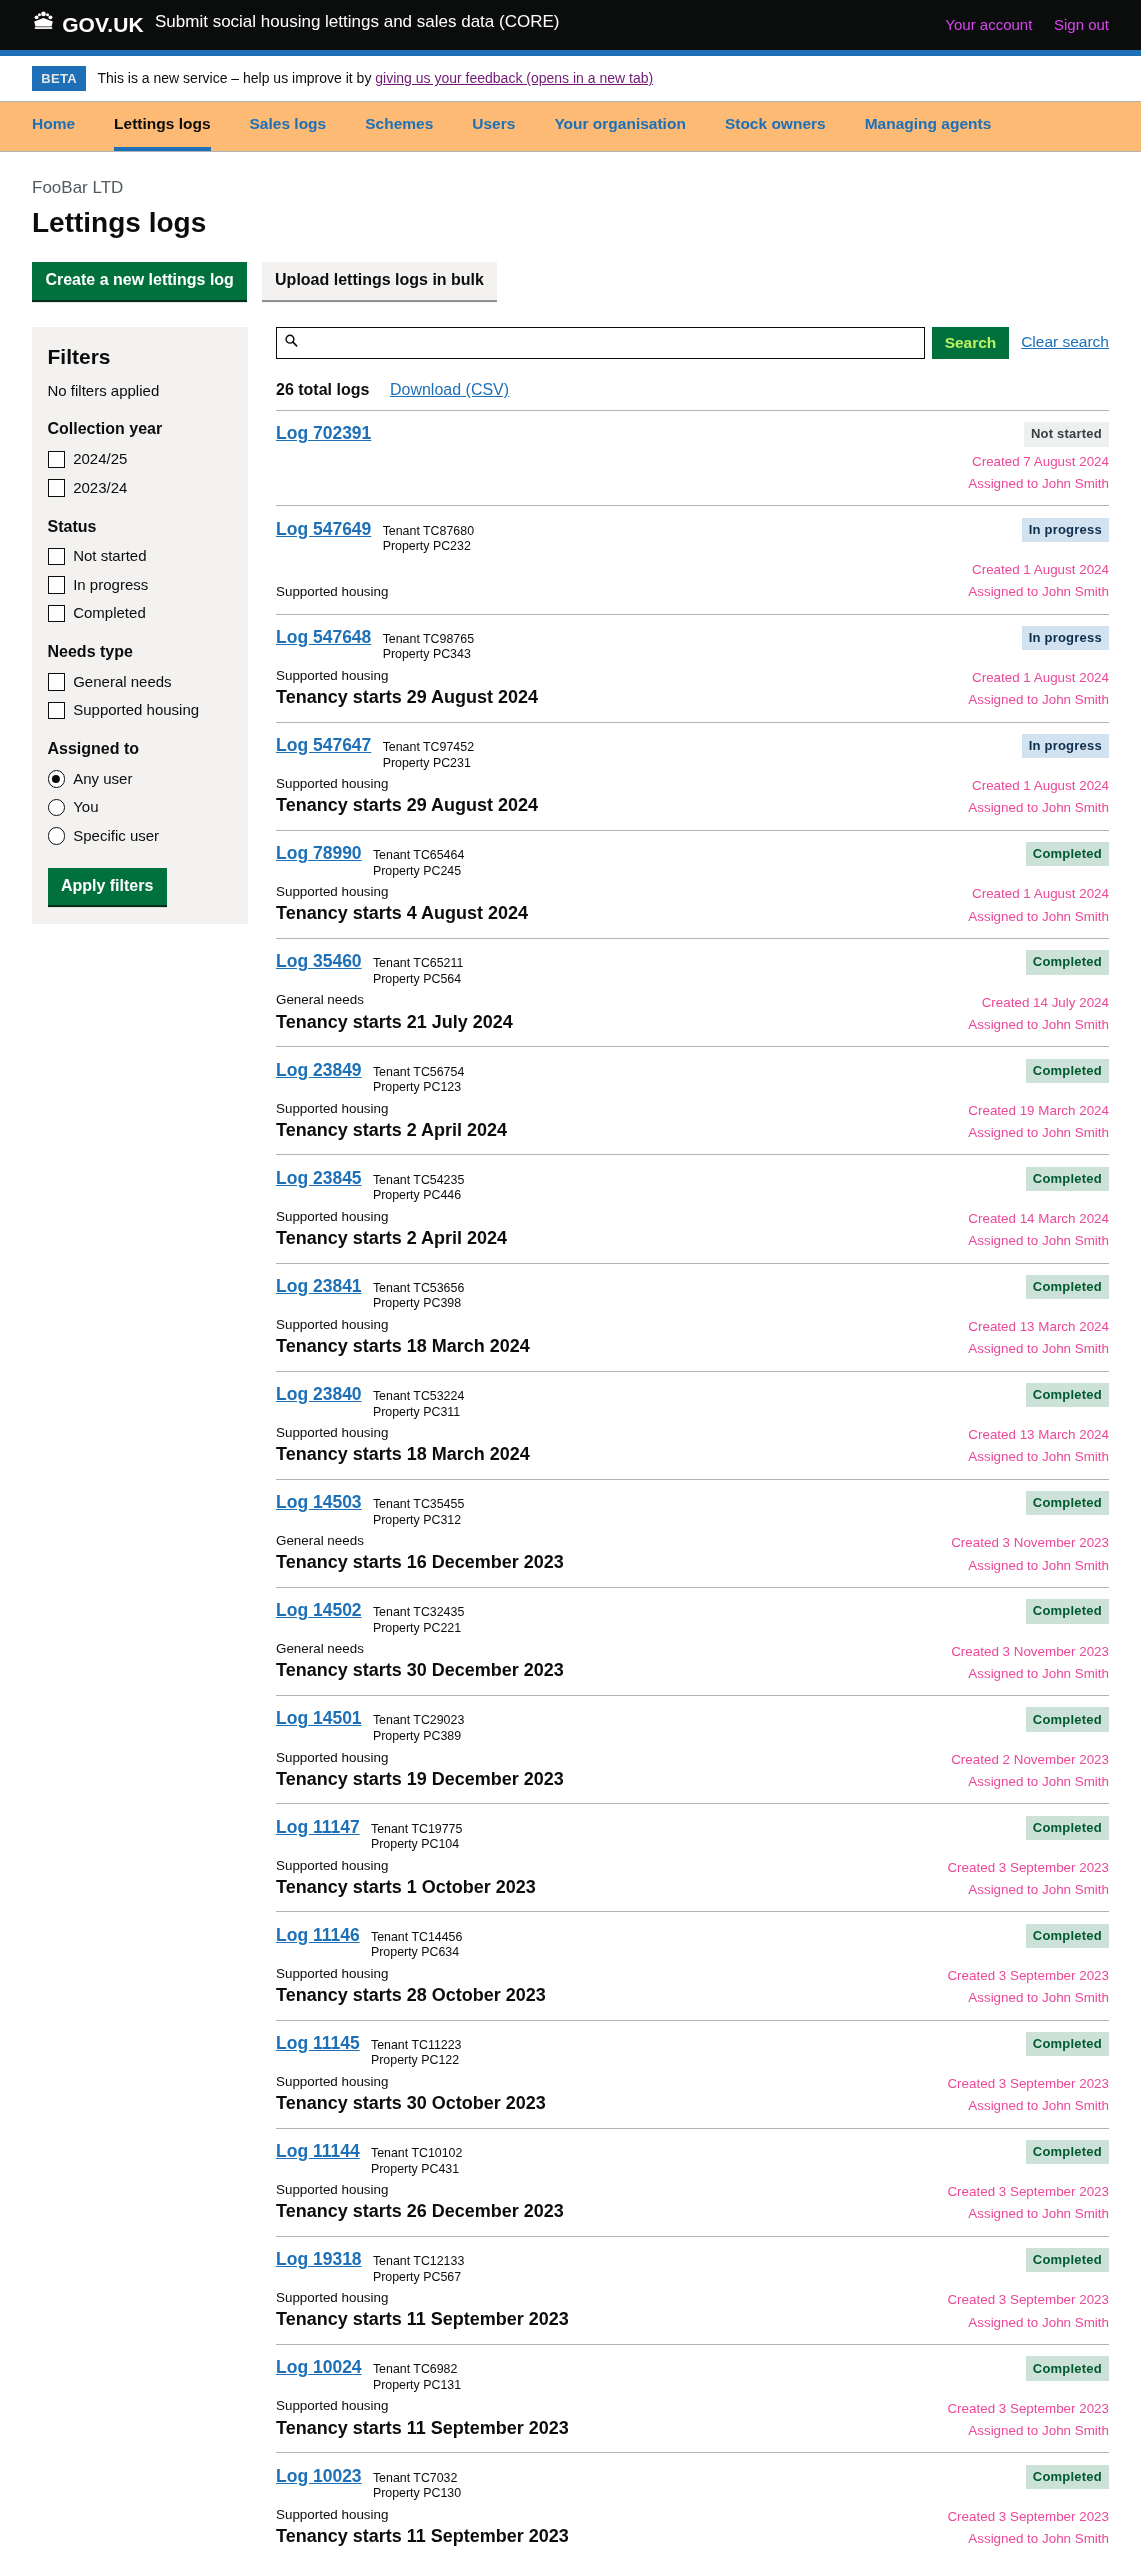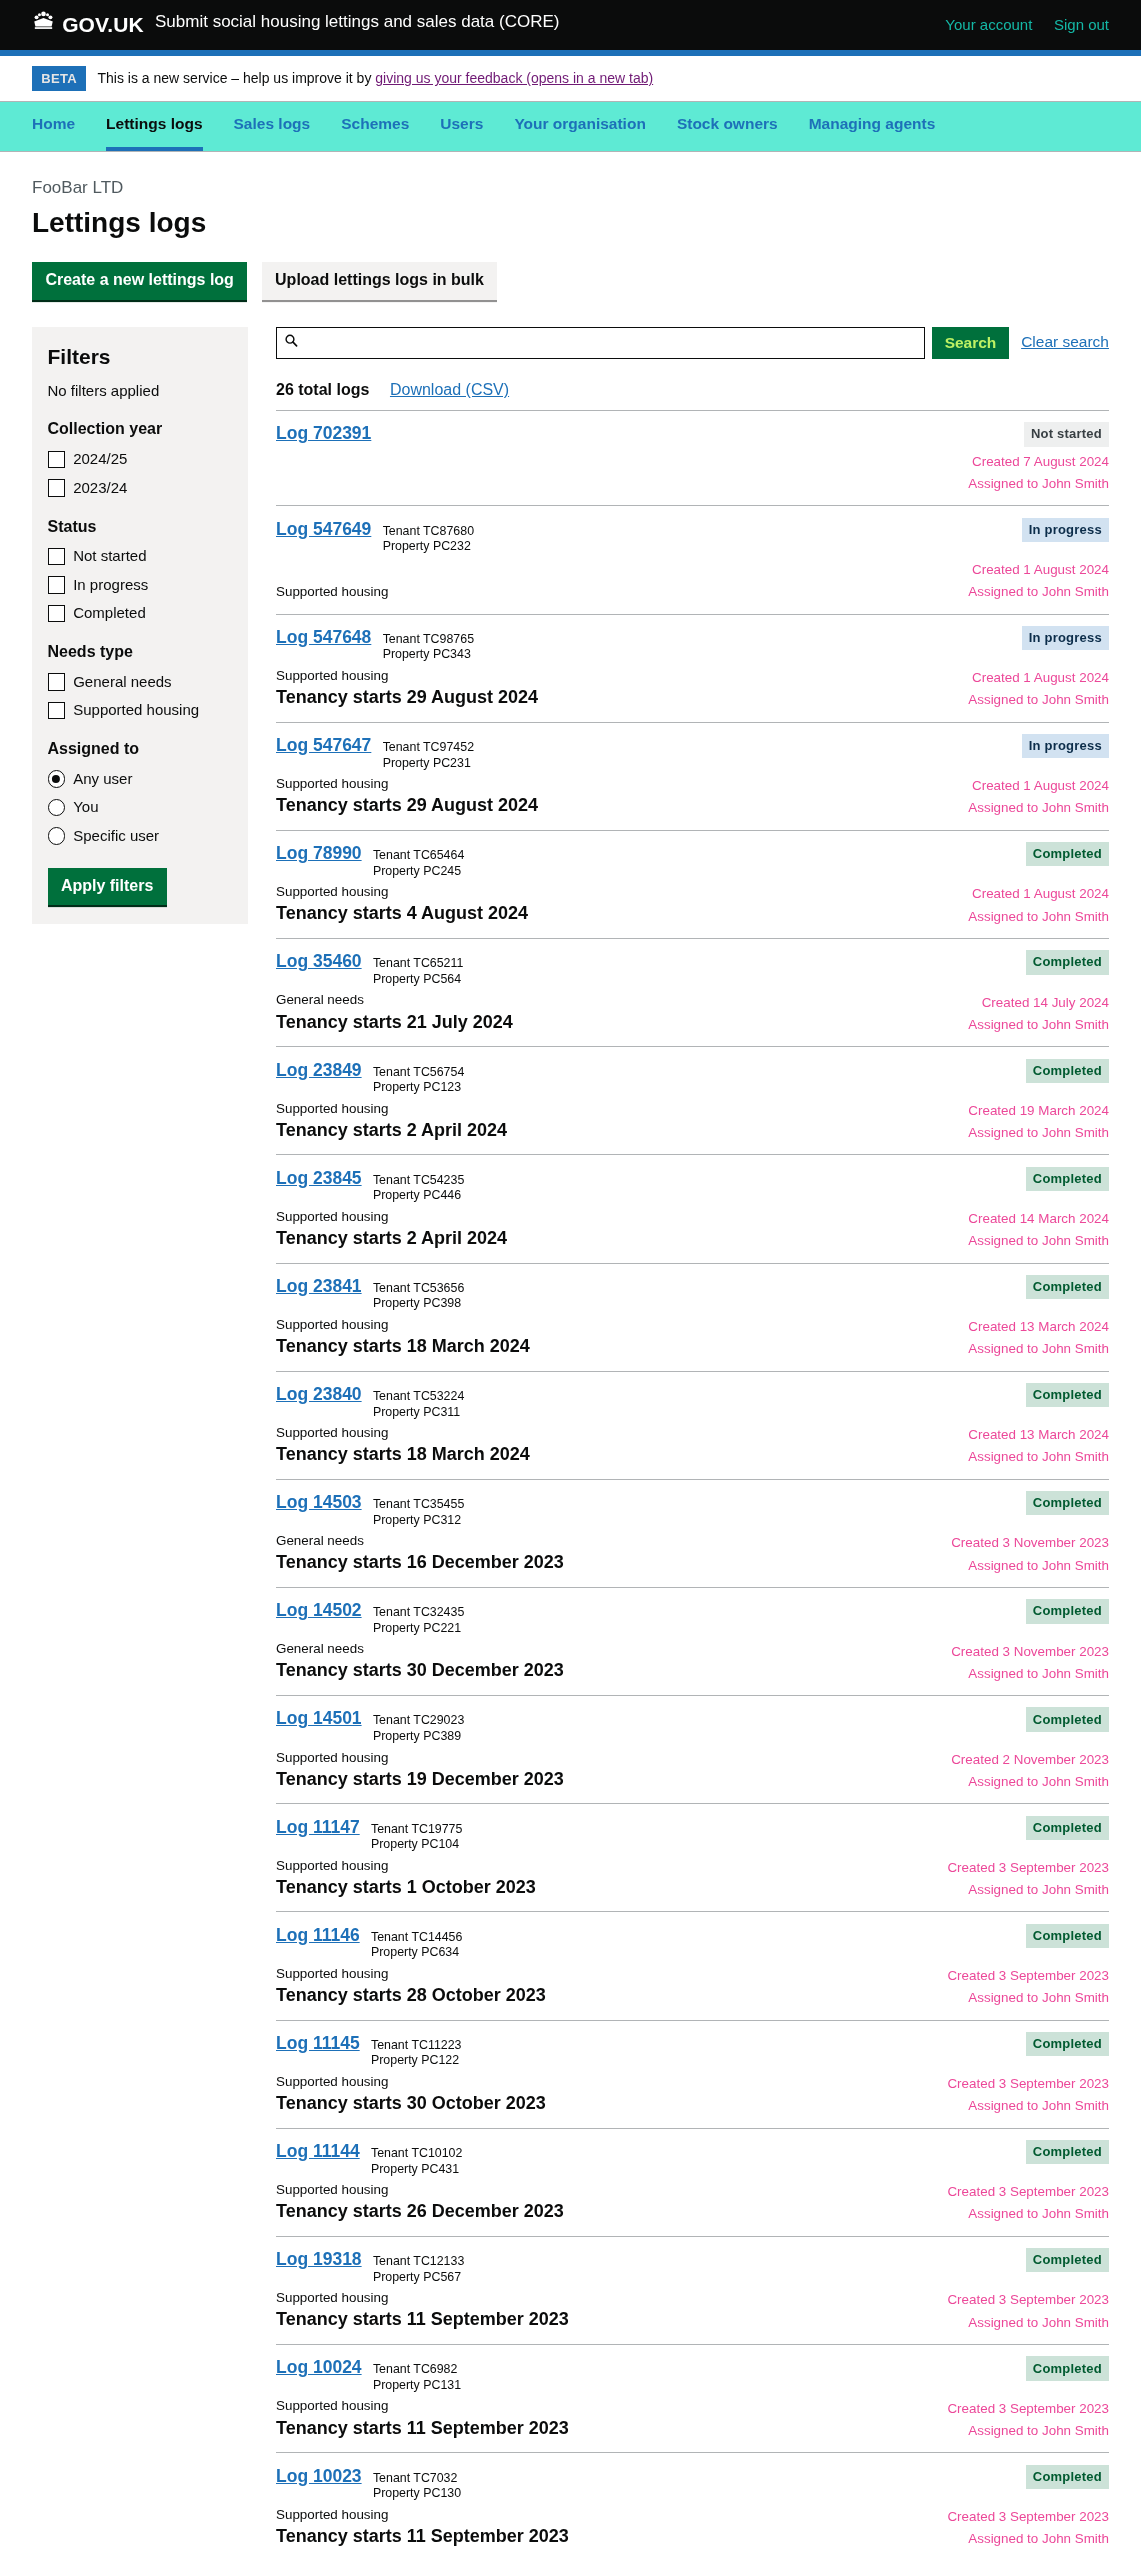--- a/index.html
+++ b/index.html
@@ -31,21 +31,21 @@
     color: #ffffff;
     letter-spacing: 0.1px;
     margin-right: 11.3px;
   }
   .service-name {
     color: #ffffff;
     font-size: 17px;
     text-decoration: none;
   }
   .header-right { display: flex; align-items: center; gap: 21.6px; }
-  .header-right a { color: #14b8a6; font-size: 15px; text-decoration: none; }
+  .header-right a { color: #d946ef; font-size: 15px; text-decoration: none; }
 
   
   .header-blue-rule { height: 6.2px; background: #1d70b8; }
 
   
   .phase-banner {
     border-bottom: 1px solid #b1b4b6;
     padding: 10.3px 32px 10.3px 32px;
     display: flex;
     align-items: center;
@@ -62,22 +62,22 @@
   }
   .phase-text { font-size: 14px; color: #0b0c0c; }
   .phase-text a { color: #701a75; }
 
   
   .primary-nav {
     border-bottom: 1px solid #b1b4b6;
     padding: 0 32px;
     display: flex;
     align-items: stretch;
-    gap: 8px;
-    background: #5eead4;
+    gap: 16px;
+    background: #fdba74;
   }
   .nav-item {
     padding: 12.4px 0 11.3px 0;
     margin-right: 23px;
     font-size: 15.5px;
     font-weight: bold;
     color: #1d70b8;
     text-decoration: none;
     display: inline-block;
     border-bottom: 4.1px solid transparent;

